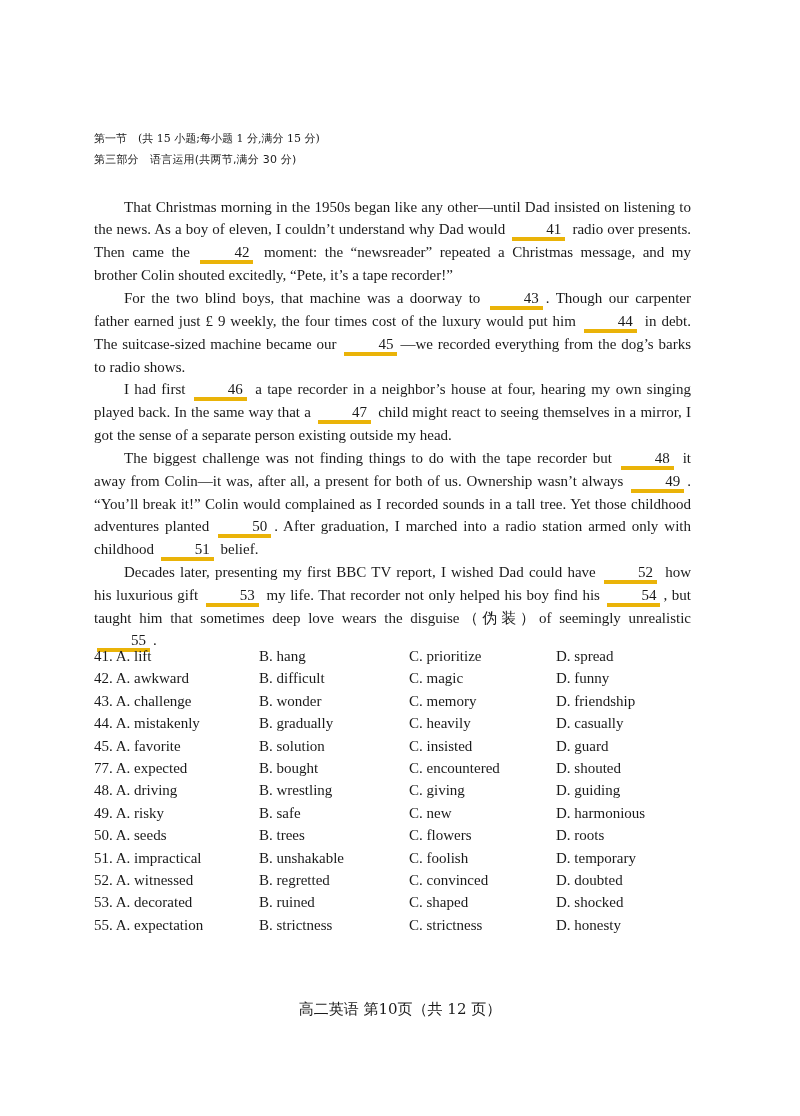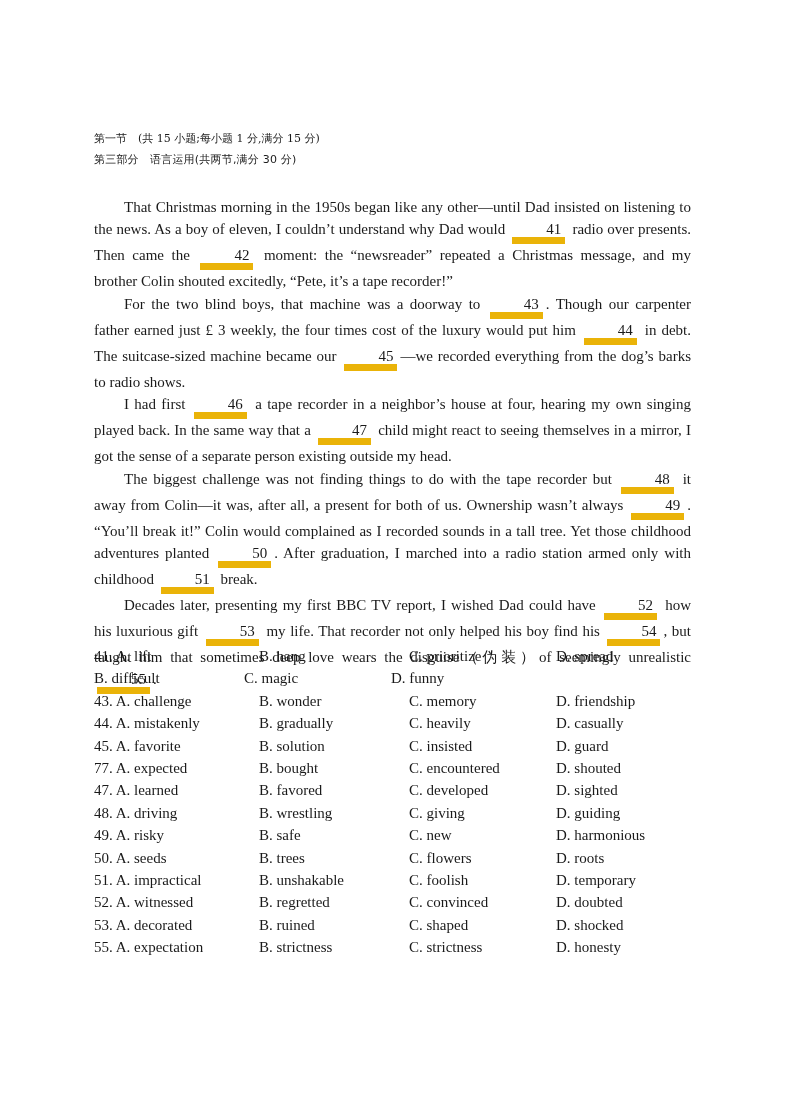--- a/index.html
+++ b/index.html
@@ -20,21 +20,21 @@
   .instruction {
     position: absolute; left: 124px; top: 154px; font-size: 14.5px;
     font-family: "DejaVu Serif", serif;
   }
   .passage {
     position: absolute; left: 94px; top: 196px; width: 597px;
     font-size: 15px; line-height: 22.4px; text-align: justify;
   }
   .passage p { margin: 0; text-indent: 2em; }
   .blank {
-    display: inline-block; min-width: 40px; border-bottom: 7px solid #eab308;
+    display: inline-block; min-width: 40px; border-bottom: 4px solid #eab308;
     text-align: center; line-height: 15px; padding: 0 4px; margin: 0 3px;
   }
   .options {
     position: absolute; left: 94px; top: 645px; width: 620px;
     font-size: 15px;
   }
   .opt-row { display: flex; height: 22.4px; line-height: 22.4px; align-items: center; }
   .opt-row span { display: block; }
   .c0 { width: 165px; }
   .c1 { width: 150px; }
@@ -56,60 +56,61 @@
   <div class="passage">
     <p>
       <span>That Christmas morning in the 1950s began like any other—until Dad insisted on listening to the news. As a boy of eleven, I couldn’t understand why Dad would</span>
       <span class="blank">41</span>
       <span>radio over presents. Then came the</span>
       <span class="blank">42</span>
       <span>moment: the “newsreader” repeated a Christmas message, and my brother Colin shouted excitedly, “Pete, it’s a tape recorder!”</span>
     </p>
     <p>
       <span>For the two blind boys, that machine was a doorway to</span>
-      <span class="blank">43</span><span>. Though our carpenter father earned just £ 3 weekly, the four times cost of the luxury would put him</span>
+      <span class="blank">43</span><span>. Though our carpenter father earned just £ 9 weekly, the four times cost of the luxury would put him</span>
       <span class="blank">44</span>
       <span>in debt. The suitcase-sized machine became our</span>
       <span class="blank">45</span><span>—we recorded everything from the dog’s barks to radio shows.</span>
     </p>
     <p>
       <span>I had first</span>
       <span class="blank">46</span>
       <span>a tape recorder in a neighbor’s house at four, hearing my own singing played back. In the same way that a</span>
       <span class="blank">47</span>
       <span>child might react to seeing themselves in a mirror, I got the sense of a separate person existing outside my head.</span>
     </p>
     <p>
       <span>The biggest challenge was not finding things to do with the tape recorder but</span>
       <span class="blank">48</span>
       <span>it away from Colin—it was, after all, a present for both of us. Ownership wasn’t always</span>
       <span class="blank">49</span><span>. “You’ll break it!” Colin would complained as I recorded sounds in a tall tree. Yet those childhood adventures planted</span>
       <span class="blank">50</span><span>. After graduation, I marched into a radio station armed only with childhood</span>
       <span class="blank">51</span>
-      <span>break.</span>
+      <span>belief.</span>
     </p>
     <p>
       <span>Decades later, presenting my first BBC TV report, I wished Dad could have</span>
       <span class="blank">52</span>
       <span>how his luxurious gift</span>
       <span class="blank">53</span>
       <span>my life. That recorder not only helped his boy find his</span>
       <span class="blank">54</span><span>, but taught him that sometimes deep love wears the disguise（伪装）of seemingly unrealistic</span>
       <span class="blank">55</span><span>.</span>
     </p>
   </div>
 
   <div class="options" id="options">
       <div class="opt-row">
         <span class="c0">41. A. lift</span>
         <span class="c1">B. hang</span>
         <span class="c2">C. prioritize</span>
         <span class="c3">D. spread</span>
       </div>
       <div class="opt-row">
+        <span class="c0">42. A. awkward</span>
         <span class="c1">B. difficult</span>
         <span class="c2">C. magic</span>
         <span class="c3">D. funny</span>
       </div>
       <div class="opt-row">
         <span class="c0">43. A. challenge</span>
         <span class="c1">B. wonder</span>
         <span class="c2">C. memory</span>
         <span class="c3">D. friendship</span>
       </div>
@@ -123,26 +124,20 @@
         <span class="c0">45. A. favorite</span>
         <span class="c1">B. solution</span>
         <span class="c2">C. insisted</span>
         <span class="c3">D. guard</span>
       </div>
       <div class="opt-row">
         <span class="c0">77. A. expected</span>
         <span class="c1">B. bought</span>
         <span class="c2">C. encountered</span>
         <span class="c3">D. shouted</span>
-      </div>
-      <div class="opt-row">
-        <span class="c0">47. A. learned</span>
-        <span class="c1">B. favored</span>
-        <span class="c2">C. developed</span>
-        <span class="c3">D. sighted</span>
       </div>
       <div class="opt-row">
         <span class="c0">48. A. driving</span>
         <span class="c1">B. wrestling</span>
         <span class="c2">C. giving</span>
         <span class="c3">D. guiding</span>
       </div>
       <div class="opt-row">
         <span class="c0">49. A. risky</span>
         <span class="c1">B. safe</span>
@@ -174,13 +169,14 @@
         <span class="c3">D. shocked</span>
       </div>
       <div class="opt-row">
         <span class="c0">55. A. expectation</span>
         <span class="c1">B. strictness</span>
         <span class="c2">C. strictness</span>
         <span class="c3">D. honesty</span>
       </div>
     </div>
 
+  <div class="footer">高二英语 第10页（共 12 页）</div>
 </div>
 
 </body></html>

